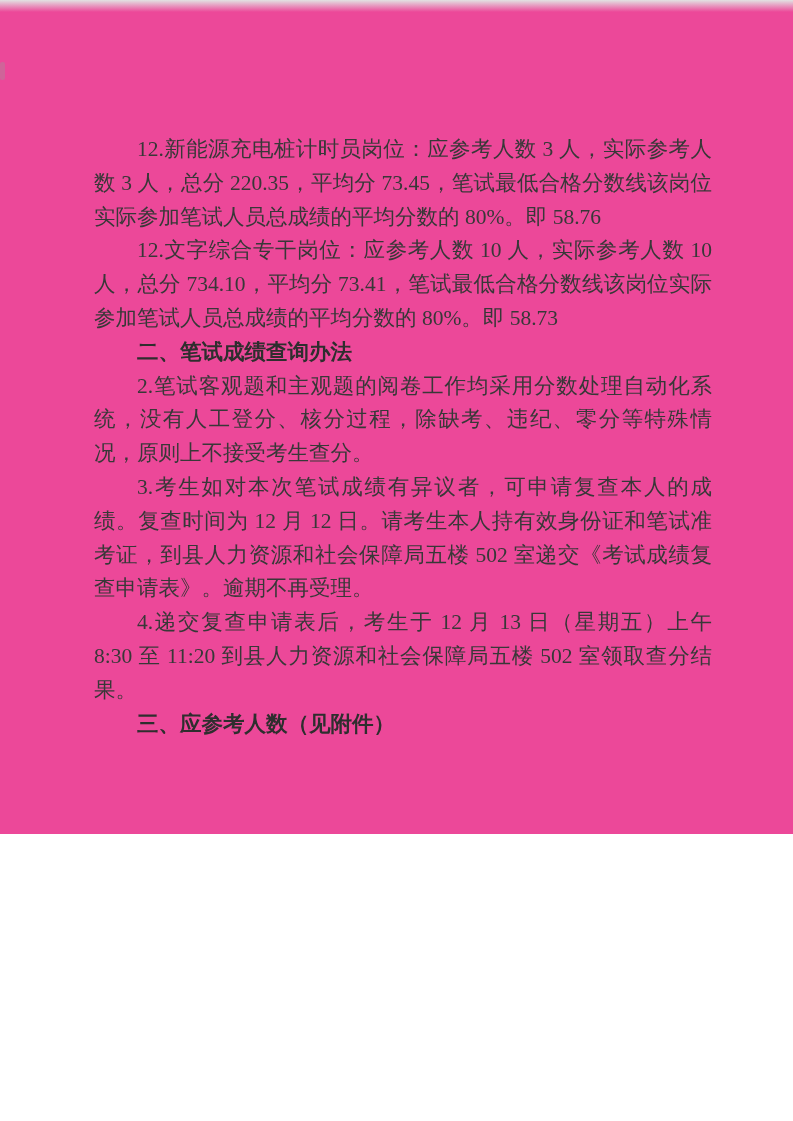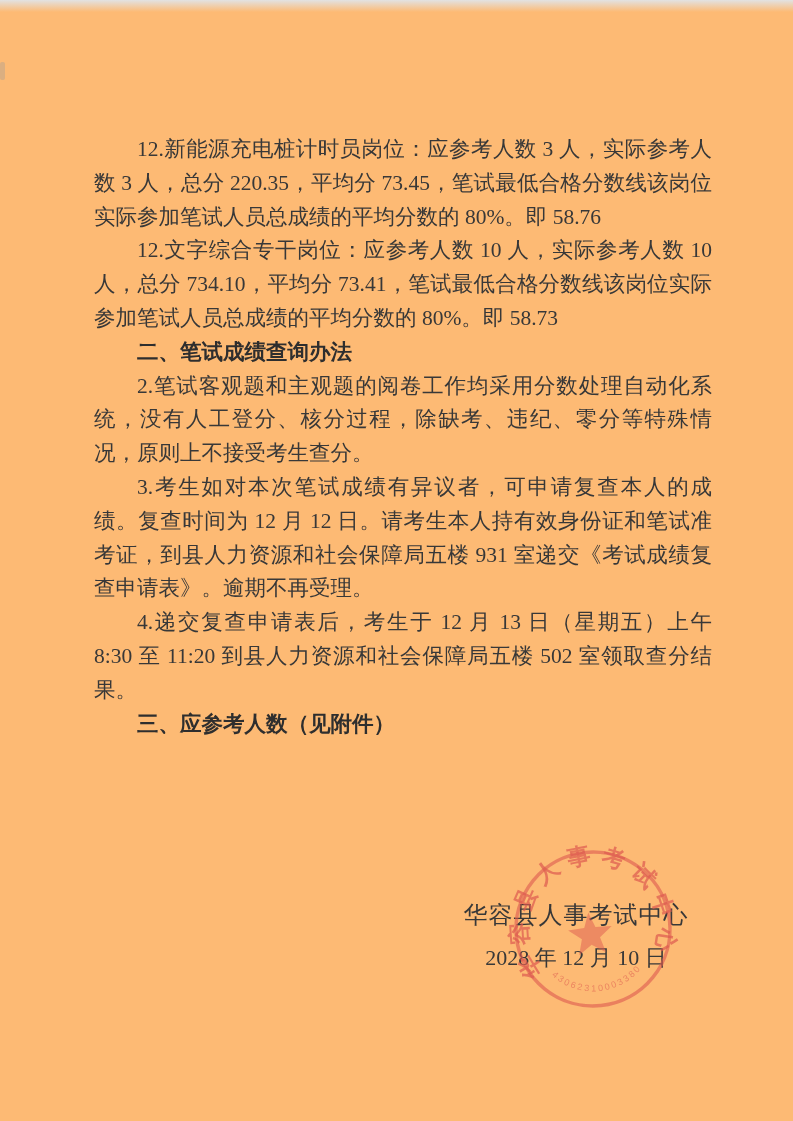--- a/index.html
+++ b/index.html
@@ -3,22 +3,22 @@
 <meta charset="utf-8">
 <style>
   html, body {
     margin: 0;
     padding: 0;
     background: #ffffff;
   }
   .page {
     position: relative;
     width: 793px;
-    height: 1121px;
-    background: #fdba74;
+    height: 834px;
+    background: #ec4899;
     overflow: hidden;
     font-family: "Liberation Serif", "DejaVu Serif", serif;
   }
   .scan-top {
     position: absolute;
     top: 0; left: 0; right: 0;
     height: 12px;
     background: linear-gradient(#e2e2e2, rgba(255,255,255,0));
   }
   .scan-mark {
@@ -96,21 +96,21 @@
 <div class="page">
 
   <div class="scan-top"></div>
   <div class="scan-mark"></div>
 
   <div class="content">
     <p class="body">12.新能源充电桩计时员岗位：应参考人数 3 人，实际参考人数 3 人，总分 220.35，平均分 73.45，笔试最低合格分数线该岗位实际参加笔试人员总成绩的平均分数的 80%。即 58.76</p>
     <p class="body">12.文字综合专干岗位：应参考人数 10 人，实际参考人数 10 人，总分 734.10，平均分 73.41，笔试最低合格分数线该岗位实际参加笔试人员总成绩的平均分数的 80%。即 58.73</p>
     <p class="heading">二、笔试成绩查询办法</p>
     <p class="body">2.笔试客观题和主观题的阅卷工作均采用分数处理自动化系统，没有人工登分、核分过程，除缺考、违纪、零分等特殊情况，原则上不接受考生查分。</p>
-    <p class="body">3.考生如对本次笔试成绩有异议者，可申请复查本人的成绩。复查时间为 12 月 12 日。请考生本人持有效身份证和笔试准考证，到县人力资源和社会保障局五楼 931 室递交《考试成绩复查申请表》。逾期不再受理。</p>
+    <p class="body">3.考生如对本次笔试成绩有异议者，可申请复查本人的成绩。复查时间为 12 月 12 日。请考生本人持有效身份证和笔试准考证，到县人力资源和社会保障局五楼 502 室递交《考试成绩复查申请表》。逾期不再受理。</p>
     <p class="body">4.递交复查申请表后，考生于 12 月 13 日（星期五）上午 8:30 至 11:20 到县人力资源和社会保障局五楼 502 室领取查分结果。</p>
     <p class="heading">三、应参考人数（见附件）</p>
   </div>
 
   <div class="sig-org">华容县人事考试中心</div>
   <div class="sig-date">2028 年 12 月 10 日</div>
 
   <svg class="seal" viewBox="-110 -110 220 220" xmlns="http://www.w3.org/2000/svg" xmlns:xlink="http://www.w3.org/1999/xlink">
     <defs>
       <path id="sealTopArc" d="M -54,38 A 66,66 0 1 1 54,38" fill="none"></path>

